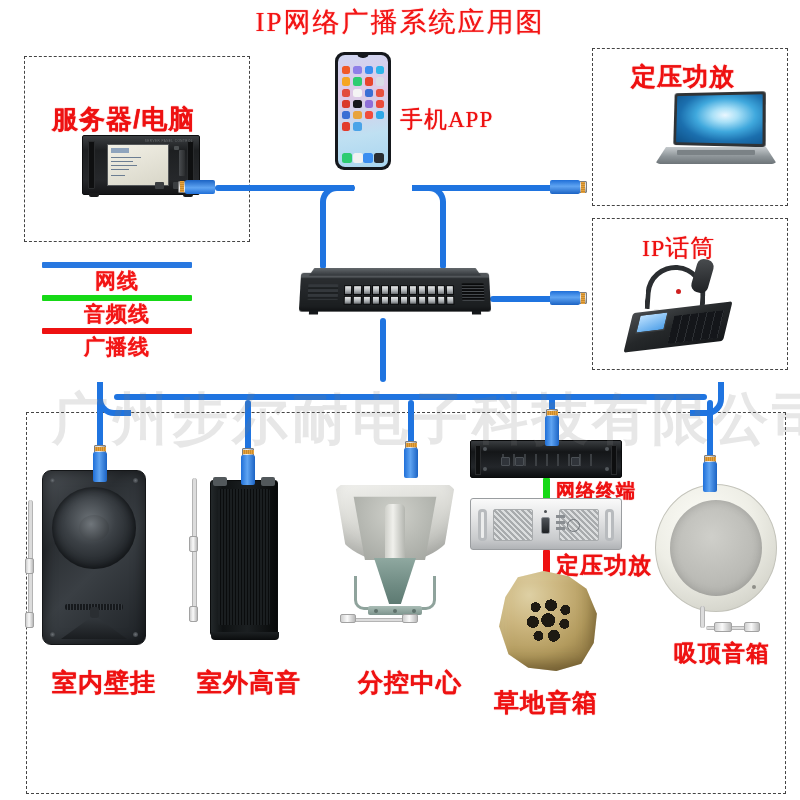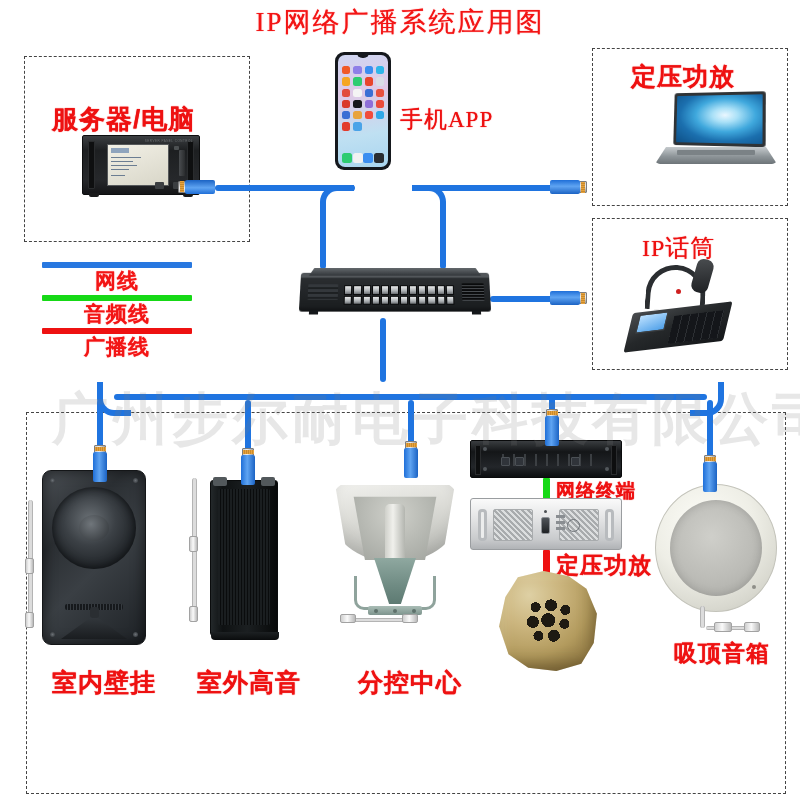--- a/index.html
+++ b/index.html
@@ -573,20 +573,21 @@
       <div class="knb"></div>
     </div>
   </div>
   <div class="lbl" style="left:556px; top:550px; font-size:23px;">定压功放</div>
 
   <div id="spk4">
     <div class="rock">
         <div class="grid2"></div>
       </div>
   </div>
+  <div class="lbl" style="left:494px; top:686px; font-size:25px;">草地音箱</div>
 
   <div id="spk5">
     <div class="ceil">
         <div class="grl"></div>
         <div class="dot2"></div>
       </div>
   </div>
   <div class="tail" style="left:692px; top:606px; height:40px;">
     <div class="wire" style="left:8px; top:0; height:22px;"></div>
     <div class="wire" style="left:14px; top:20px; height:4px; width:46px; border:none; border-top:1px solid #b4b4b4; border-bottom:1px solid #b4b4b4;"></div>

